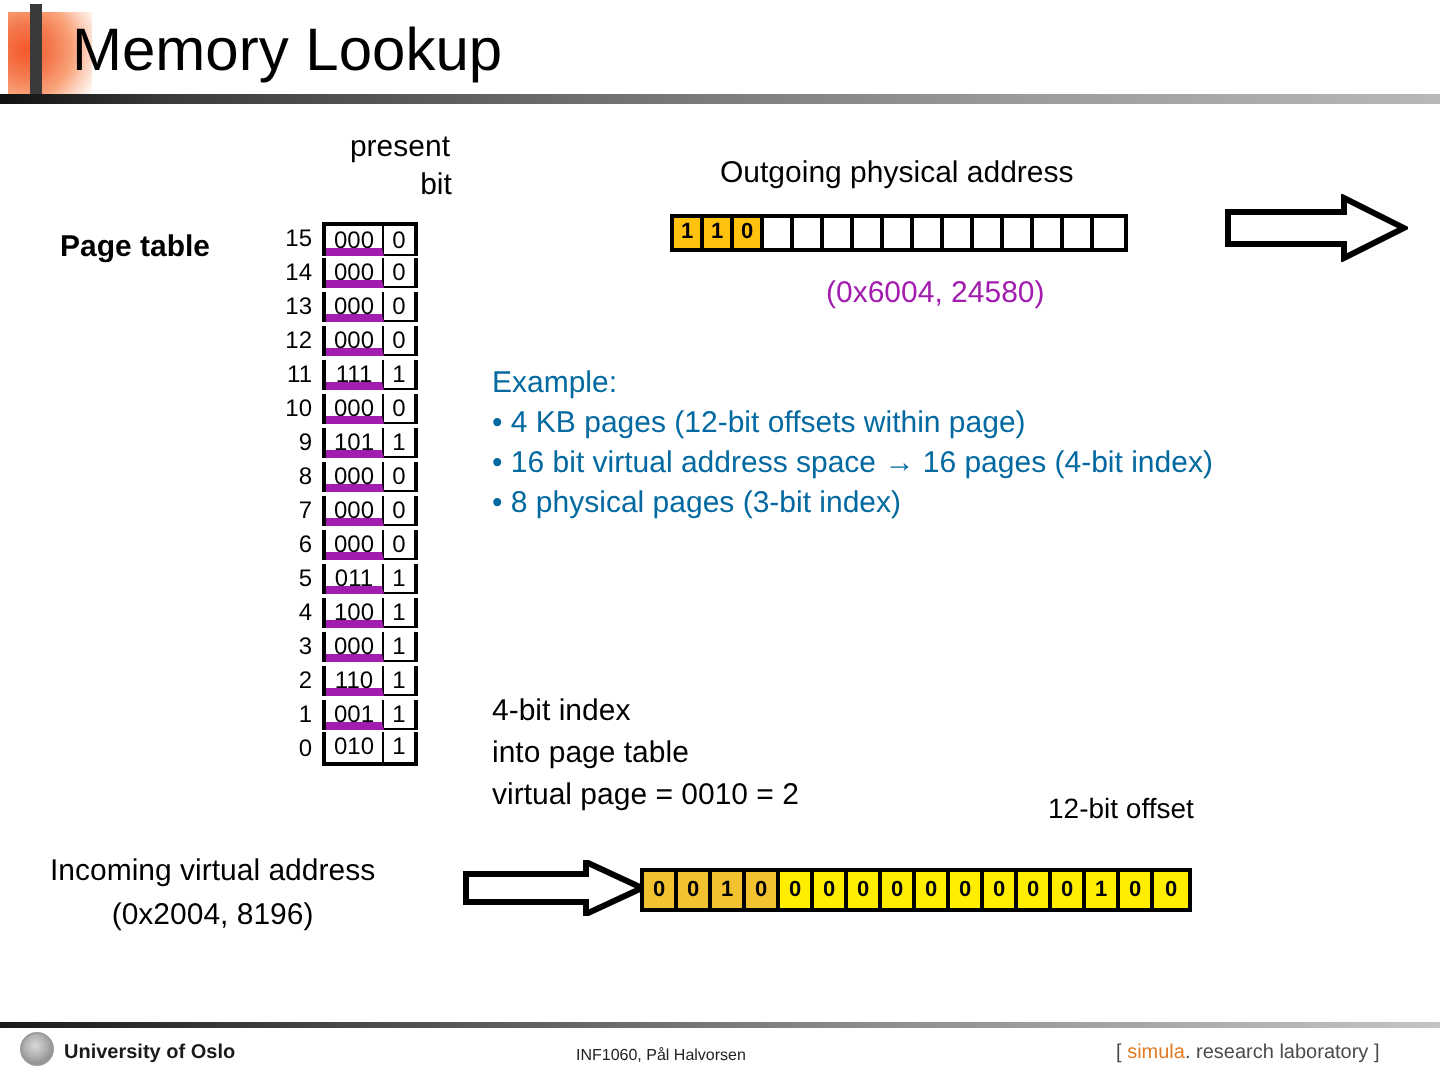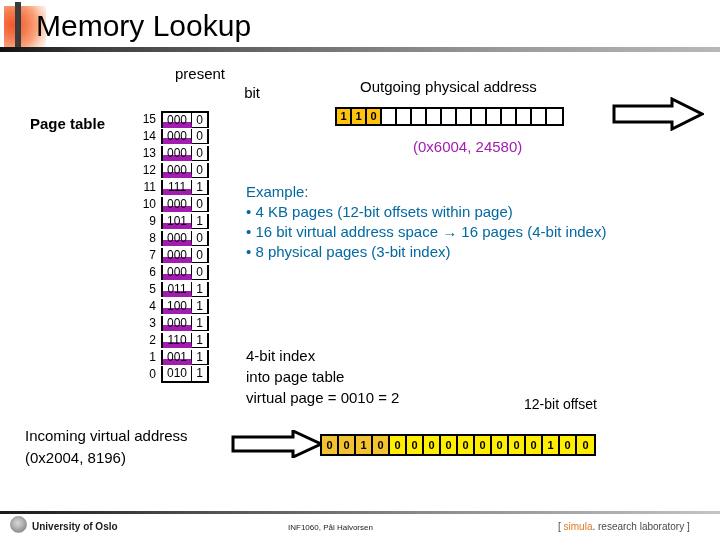--- a/index.html
+++ b/index.html
@@ -68,21 +68,20 @@
     text-align: center;
     font-size: 15px;
     color: #000000;
     line-height: 19px;
   }
   #present-bit-heading .pb-line {
     display: block;
   }
   #present-bit-heading .pb-line-2 {
     padding-left: 36px;
-    text-align: right;
   }
 
   #page-table {
     position: absolute;
     left: 134px;
     top: 111px;
   }
   .pt-row {
     display: flex;
     align-items: center;
@@ -99,21 +98,21 @@
   .pt-cells {
     display: flex;
     border-left: 2px solid #000;
     border-right: 2px solid #000;
   }
   .pt-row:first-child .pt-cells { border-top: 2px solid #000; }
   .pt-row:last-child .pt-cells { border-bottom: 2px solid #000; }
   .pt-frame {
     width: 29px;
     height: 15px;
-    border-bottom: 6px solid #a21caf;
+    border-bottom: 4px solid #a21caf;
     border-right: 1px solid #000;
     font-size: 12px;
     line-height: 15px;
     text-align: center;
     color: #000;
     box-sizing: border-box;
   }
   .pt-present {
     width: 15px;
     height: 15px;
@@ -205,20 +204,21 @@
   }
 
   
   #incoming-label {
     position: absolute;
     left: 25px;
     top: 425px;
     font-size: 15px;
     color: #000;
     line-height: 22px;
+    text-align: center;
   }
   #incoming-arrow {
     position: absolute;
     left: 231px;
     top: 430px;
     width: 92px;
     height: 28px;
   }
   #incoming-bar {
     position: absolute;

